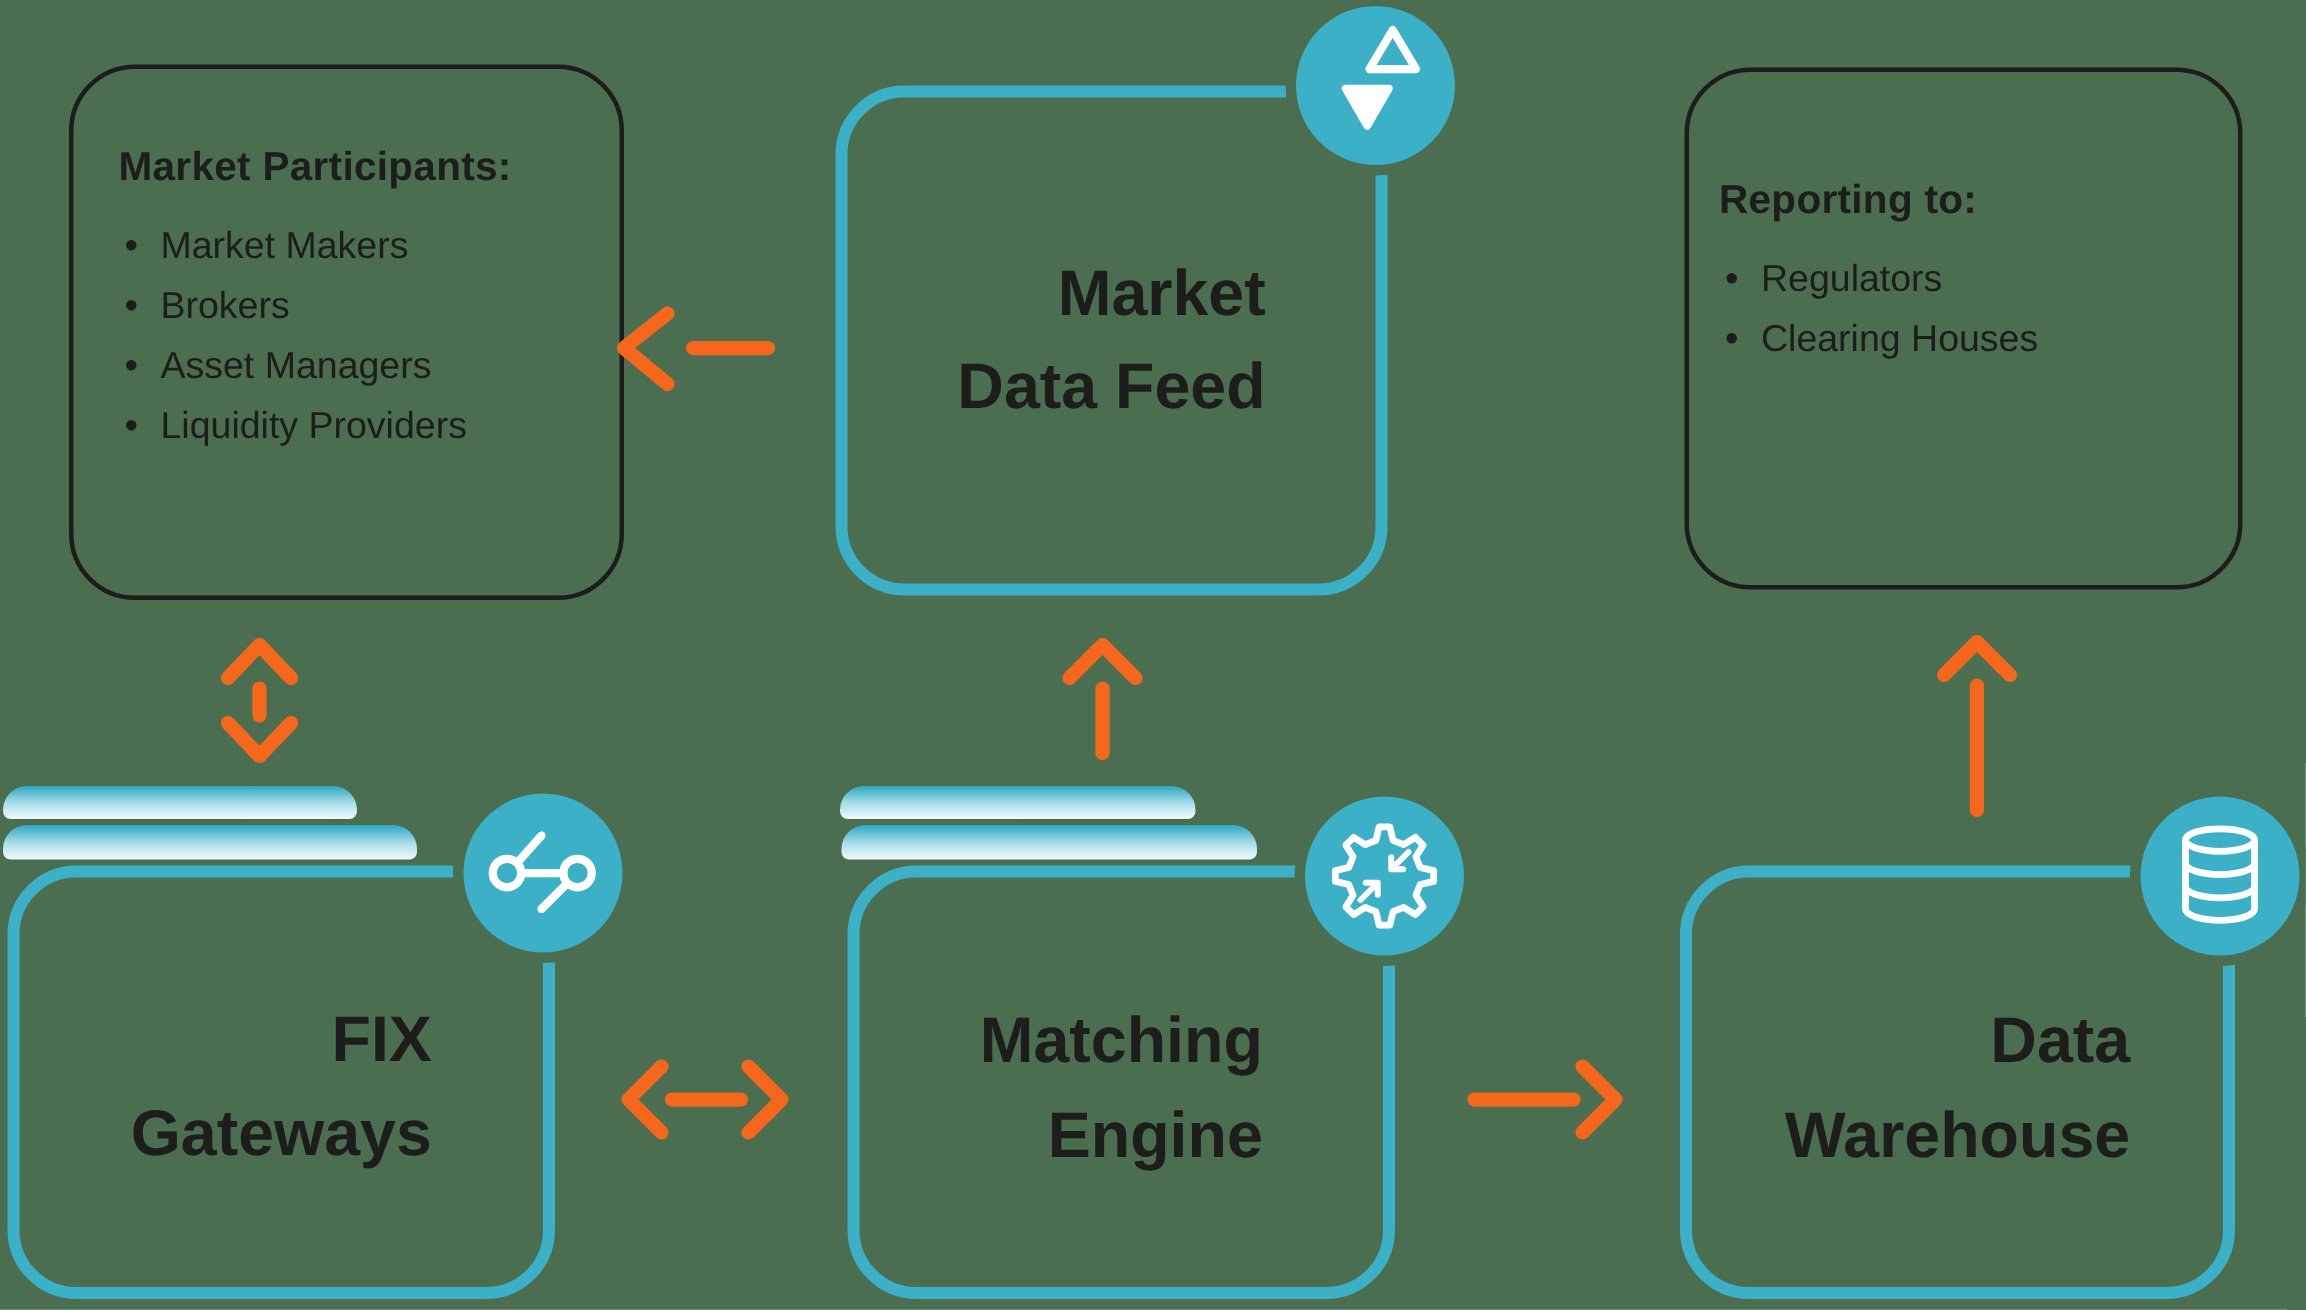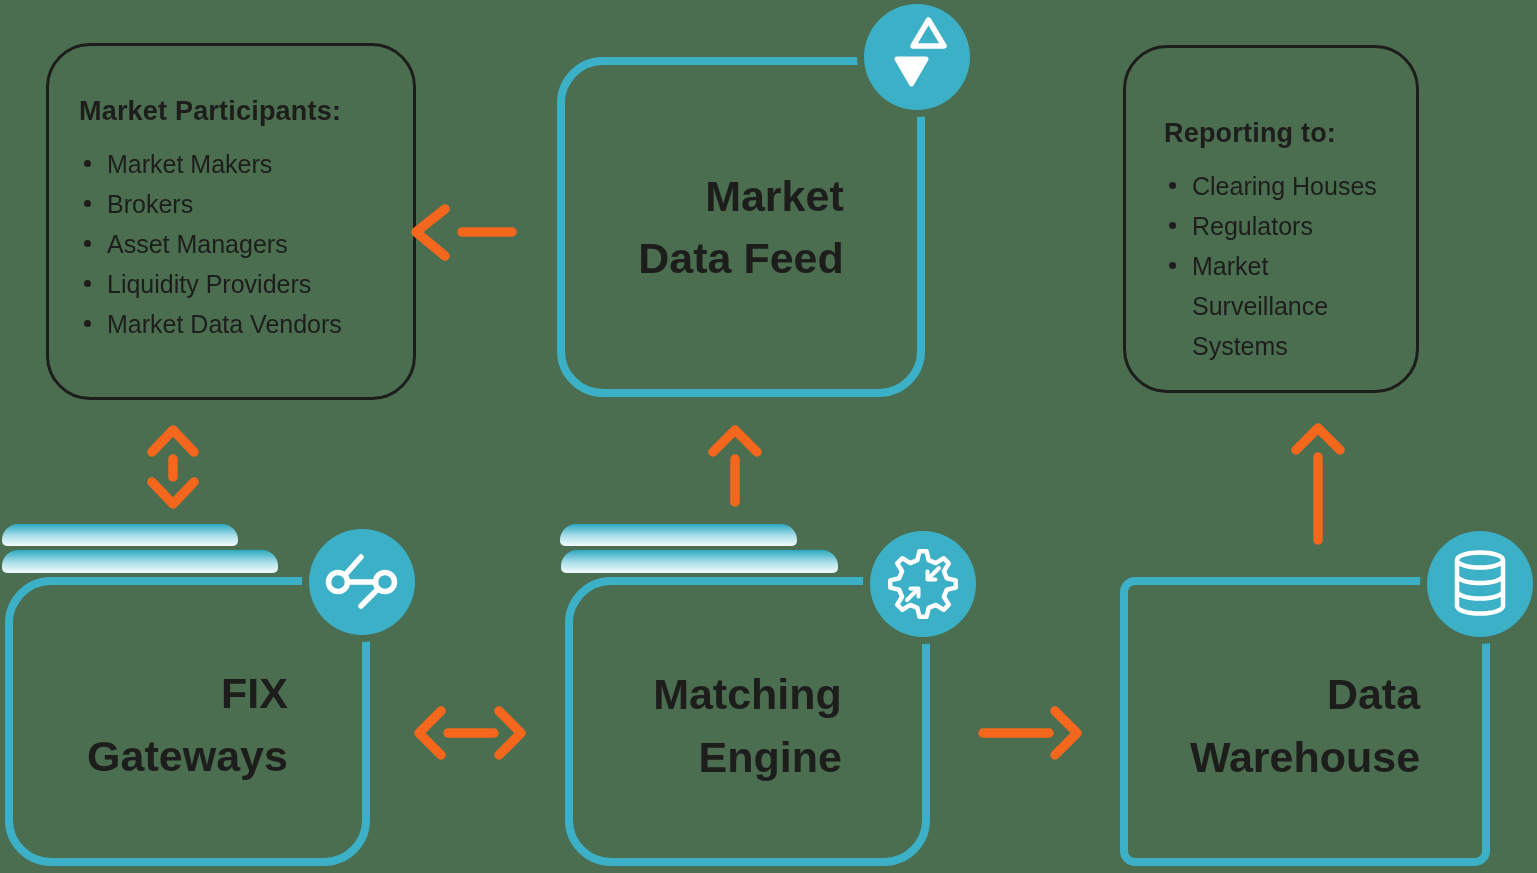--- a/index.html
+++ b/index.html
@@ -56,30 +56,28 @@
 
 <div class="canvas">
 
   <div class="note-box" style="left:5px;top:43px;width:370px;height:357px;padding:50px 18px 0 30px;margin-left:41px;">
     <p class="note-heading">Market Participants:</p>
     <ul class="note-list">
       <li>Market Makers</li>
       <li>Brokers</li>
       <li>Asset Managers</li>
       <li>Liquidity Providers</li>
-      <li>Market Data Vendors</li>
     </ul>
   </div>
 
-  <div class="note-box" style="left:1123px;top:45px;width:296px;height:348px;padding:70px 24px 0 38px;">
+  <div class="note-box" style="left:1123px;top:45px;width:372px;height:348px;padding:70px 24px 0 20px;">
     <p class="note-heading">Reporting to:</p>
     <ul class="note-list">
+      <li>Regulators</li>
       <li>Clearing Houses</li>
-      <li>Regulators</li>
-      <li>Market Surveillance Systems</li>
     </ul>
   </div>
 
   <div class="teal-box" style="left:557px;top:57px;width:368px;height:340px;">
     <div class="node-label">Market
 Data Feed</div>
   </div>
 
   <div class="stack-layer" style="left:2px;top:524px;width:236px;height:22px;"></div>
   <div class="stack-layer" style="left:2px;top:550px;width:276px;height:23px;"></div>
@@ -90,21 +88,21 @@
   <div class="teal-box" style="left:5px;top:577px;width:365px;height:289px;padding-top:6px;">
     <div class="node-label">FIX
 Gateways</div>
   </div>
 
   <div class="teal-box" style="left:565px;top:577px;width:365px;height:289px;padding-top:8px;">
     <div class="node-label">Matching
 Engine</div>
   </div>
 
-  <div class="teal-box" style="left:1120px;top:577px;width:370px;height:289px;padding-top:8px;border-radius:15px;">
+  <div class="teal-box" style="left:1120px;top:577px;width:370px;height:289px;padding-top:8px;">
     <div class="node-label">Data
 Warehouse</div>
   </div>
 
   <div class="badge" style="left:864px;top:4px;">
     <svg width="106" height="106" viewBox="0 0 106 106">
       <path class="icon-stroke" stroke-width="5.5" d="M64.5,16 L80,42 L49,42 Z"></path>
       <path d="M33,55 L62,55 L47.5,80 Z" fill="#ffffff" stroke="#ffffff" stroke-width="5" stroke-linejoin="round"></path>
     </svg>
   </div>

